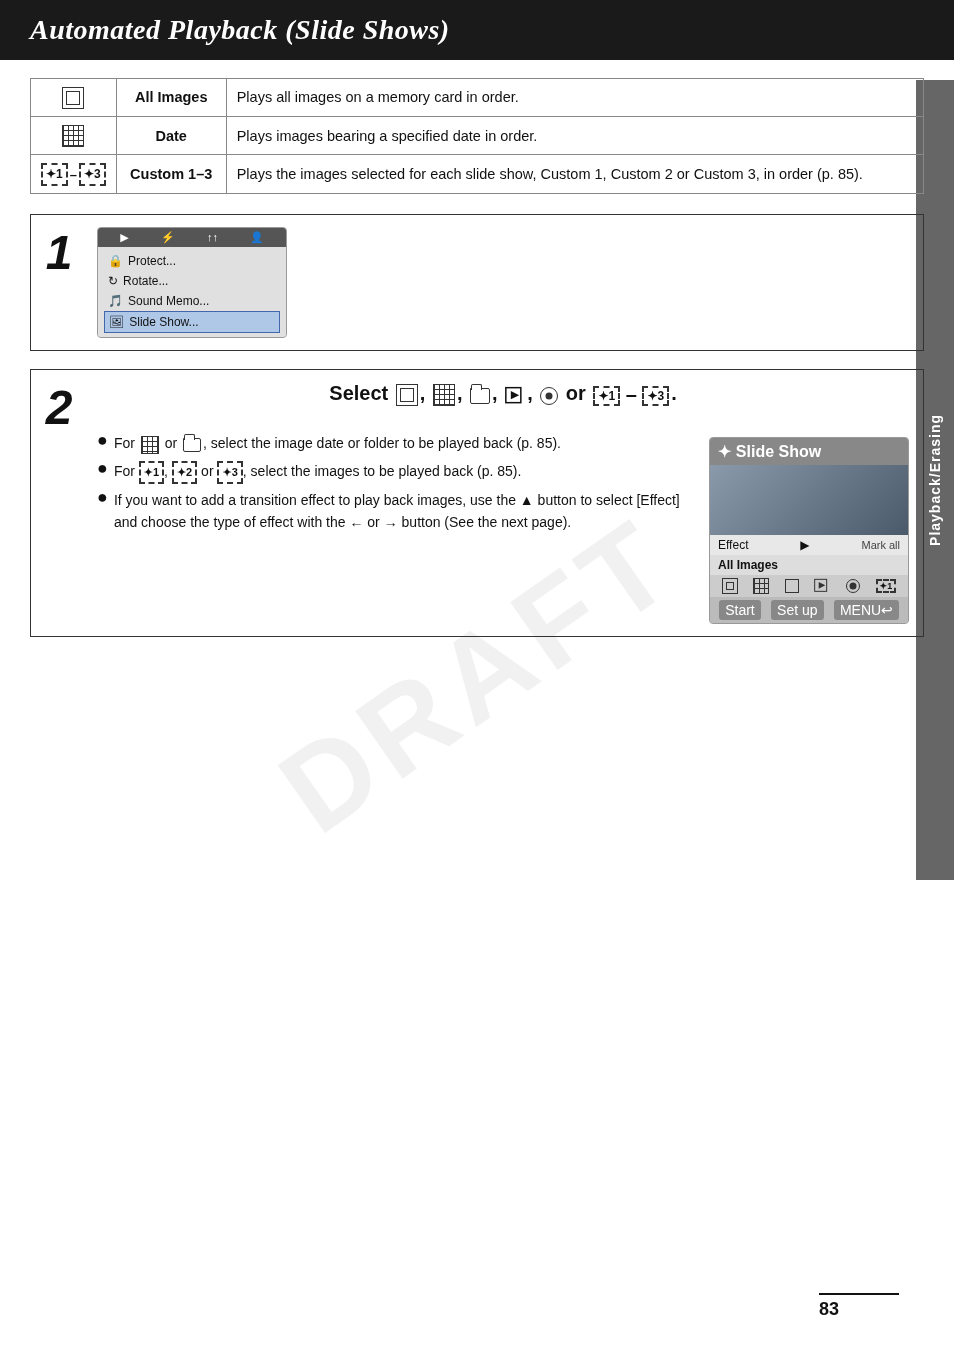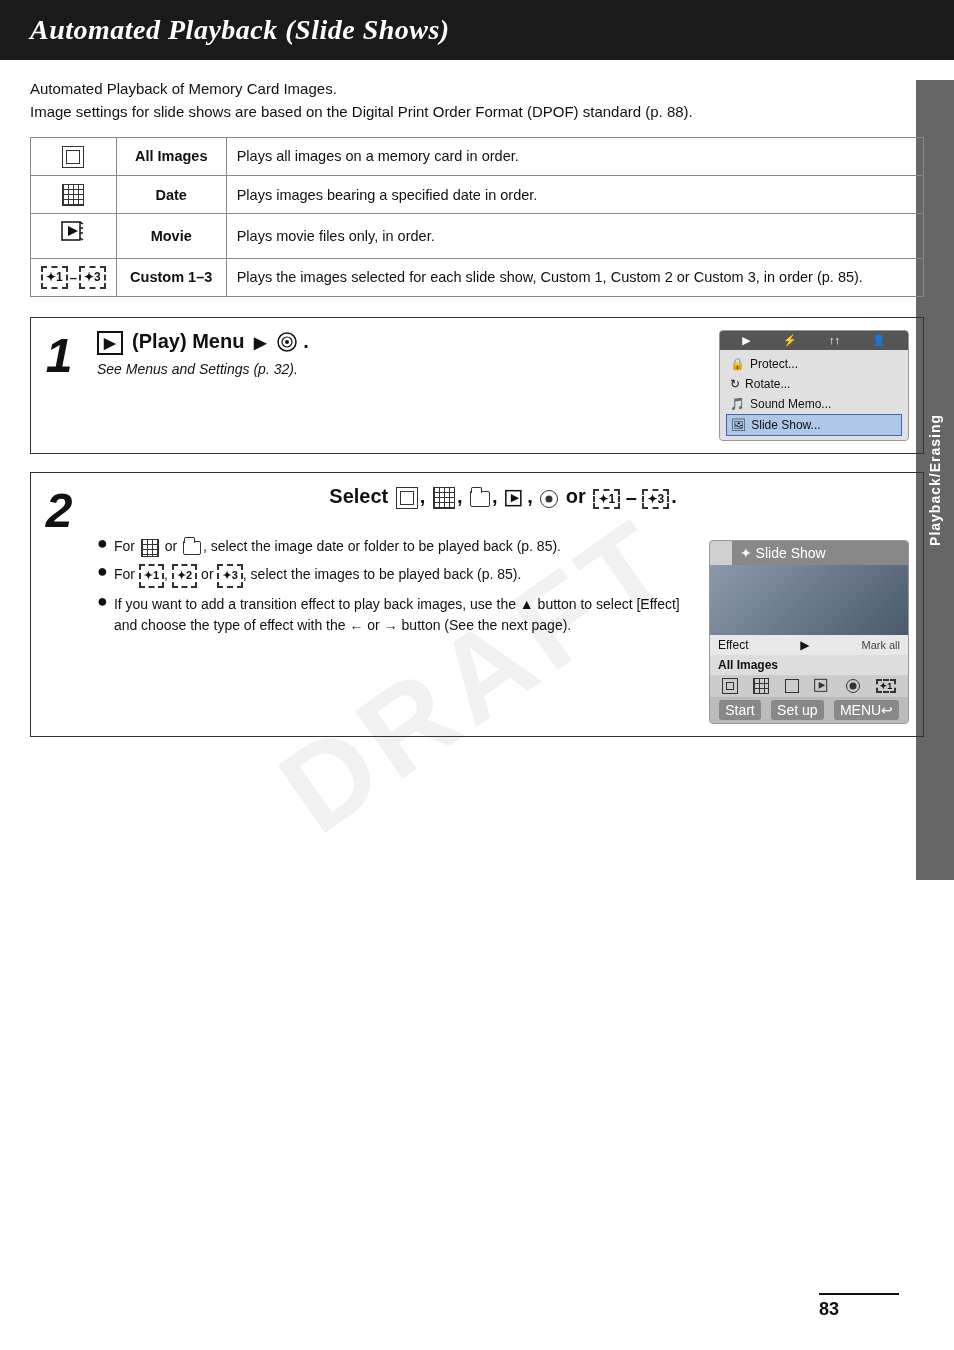--- a/index.html
+++ b/index.html
@@ -208,23 +208,22 @@
       border: 1.5px solid #999;
       border-radius: 4px;
       overflow: hidden;
       font-size: 12px;
       margin-top: 4px;
     }
     .ss-title {
       background: #888;
       color: #fff;
       padding: 4px 8px;
-      font-size: 14px;
-      font-weight: normal;
-      margin-left: 22px;
+      font-size: 16px;
+      font-weight: bold;
     }
     .ss-image-area {
       background: #5a6a7a;
       height: 70px;
       display: flex;
       align-items: center;
       justify-content: center;
     }
     .ss-image-placeholder {
       background: linear-gradient(135deg, #8a9aaa 0%, #4a5a6a 100%);
@@ -402,24 +401,20 @@
 <div class="watermark">
   <span class="watermark-text">DRAFT</span>
 </div>
 
 <div class="page-content">
 
   <div class="page-header">
     <h1>Automated Playback (Slide Shows)</h1>
   </div>
 
-  <div class="intro">
-    <p>Automated Playback of Memory Card Images.</p>
-    <p>Image settings for slide shows are based on the Digital Print Order Format (DPOF) standard (p. 88).</p>
-  </div>
 
   <table class="feature-table">
     <tbody>
 
       <tr>
         <td class="icon-cell">
           <span class="icon-allimages"></span>
         </td>
         <td class="label-cell"><strong>All Images</strong></td>
         <td class="desc-cell">Plays all images on a memory card in order.</td>
@@ -427,72 +422,40 @@
 
       <tr>
         <td class="icon-cell">
           <span class="icon-date"></span>
         </td>
         <td class="label-cell"><strong>Date</strong></td>
         <td class="desc-cell">Plays images bearing a specified date in order.</td>
       </tr>
 
 
-      <tr>
-        <td class="icon-cell">
-          <svg width="24" height="24" viewBox="0 0 24 24">
-            <rect x="1" y="2" width="18" height="18" fill="none" stroke="#111" stroke-width="1.5"></rect>
-            <polygon points="7,6 17,11 7,16" fill="#111"></polygon>
-            <line x1="19" y1="2" x2="22" y2="4" stroke="#111" stroke-width="1.5"></line>
-            <line x1="19" y1="18" x2="22" y2="20" stroke="#111" stroke-width="1.5"></line>
-            <line x1="19" y1="8" x2="22" y2="8" stroke="#111" stroke-width="1.5"></line>
-            <line x1="19" y1="13" x2="22" y2="13" stroke="#111" stroke-width="1.5"></line>
-          </svg>
-        </td>
-        <td class="label-cell"><strong>Movie</strong></td>
-        <td class="desc-cell">Plays movie files only, in order.</td>
-      </tr>
 
 
       <tr>
         <td class="icon-cell">
           <span class="icon-custom-full">
             <span class="star-icon">✦1</span>
             <span style="font-weight:bold;font-size:13px;">–</span>
             <span class="star-icon">✦3</span>
           </span>
         </td>
         <td class="label-cell"><strong>Custom 1–3</strong></td>
         <td class="desc-cell">Plays the images selected for each slide show, Custom 1, Custom 2 or Custom 3, in order (p. 85).</td>
       </tr>
     </tbody>
   </table>
 
   <div class="step">
     <div class="step-number">1</div>
     <div class="step-content">
       <div class="step-row">
-        <div class="step-text-area">
-          <div class="step1-title">
-            <span class="play-icon">▶</span>
-            <strong>(Play) Menu</strong>
-            <span class="arrow-right">▶</span>
-            <span>
-              <svg width="22" height="22" viewBox="0 0 22 22" style="vertical-align:middle;">
-                <circle cx="11" cy="11" r="9" fill="none" stroke="#111" stroke-width="1.5"></circle>
-                <circle cx="11" cy="11" r="5" fill="none" stroke="#111" stroke-width="1.2"></circle>
-                <circle cx="11" cy="11" r="2" fill="#111"></circle>
-              </svg>
-            </span>
-            <span>.</span>
-          </div>
-          <div class="step1-sub">
-            See <em>Menus and Settings</em> (p. 32).
-          </div>
-        </div>
 
         <div class="camera-screenshot">
           <div class="cam-top-bar">
             <span>▶</span>
             <span>⚡</span>
             <span>↑↑</span>
             <span>👤</span>
           </div>
           <div class="cam-menu-items">
             <div class="cam-menu-item">

